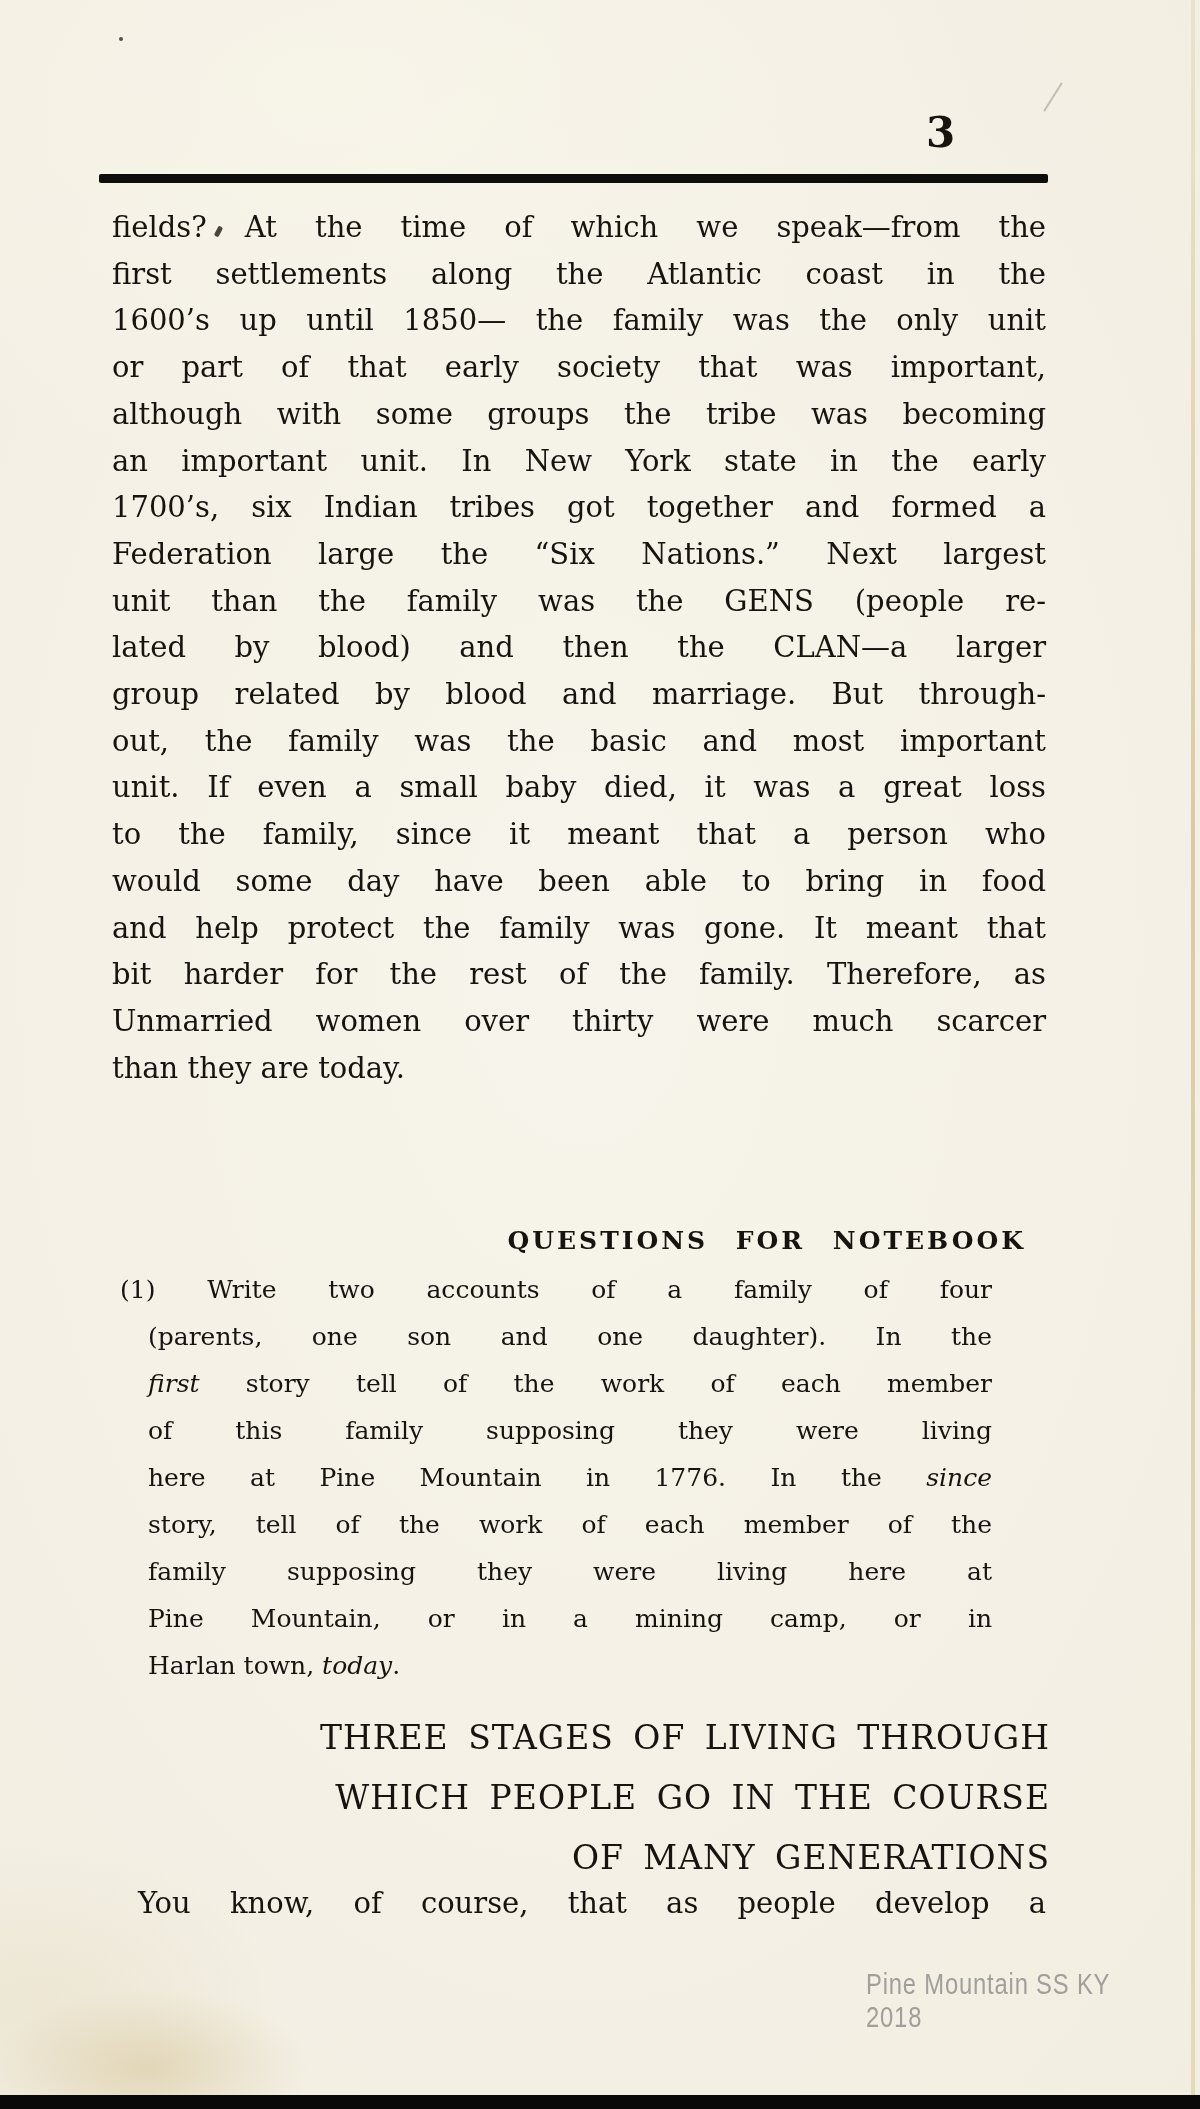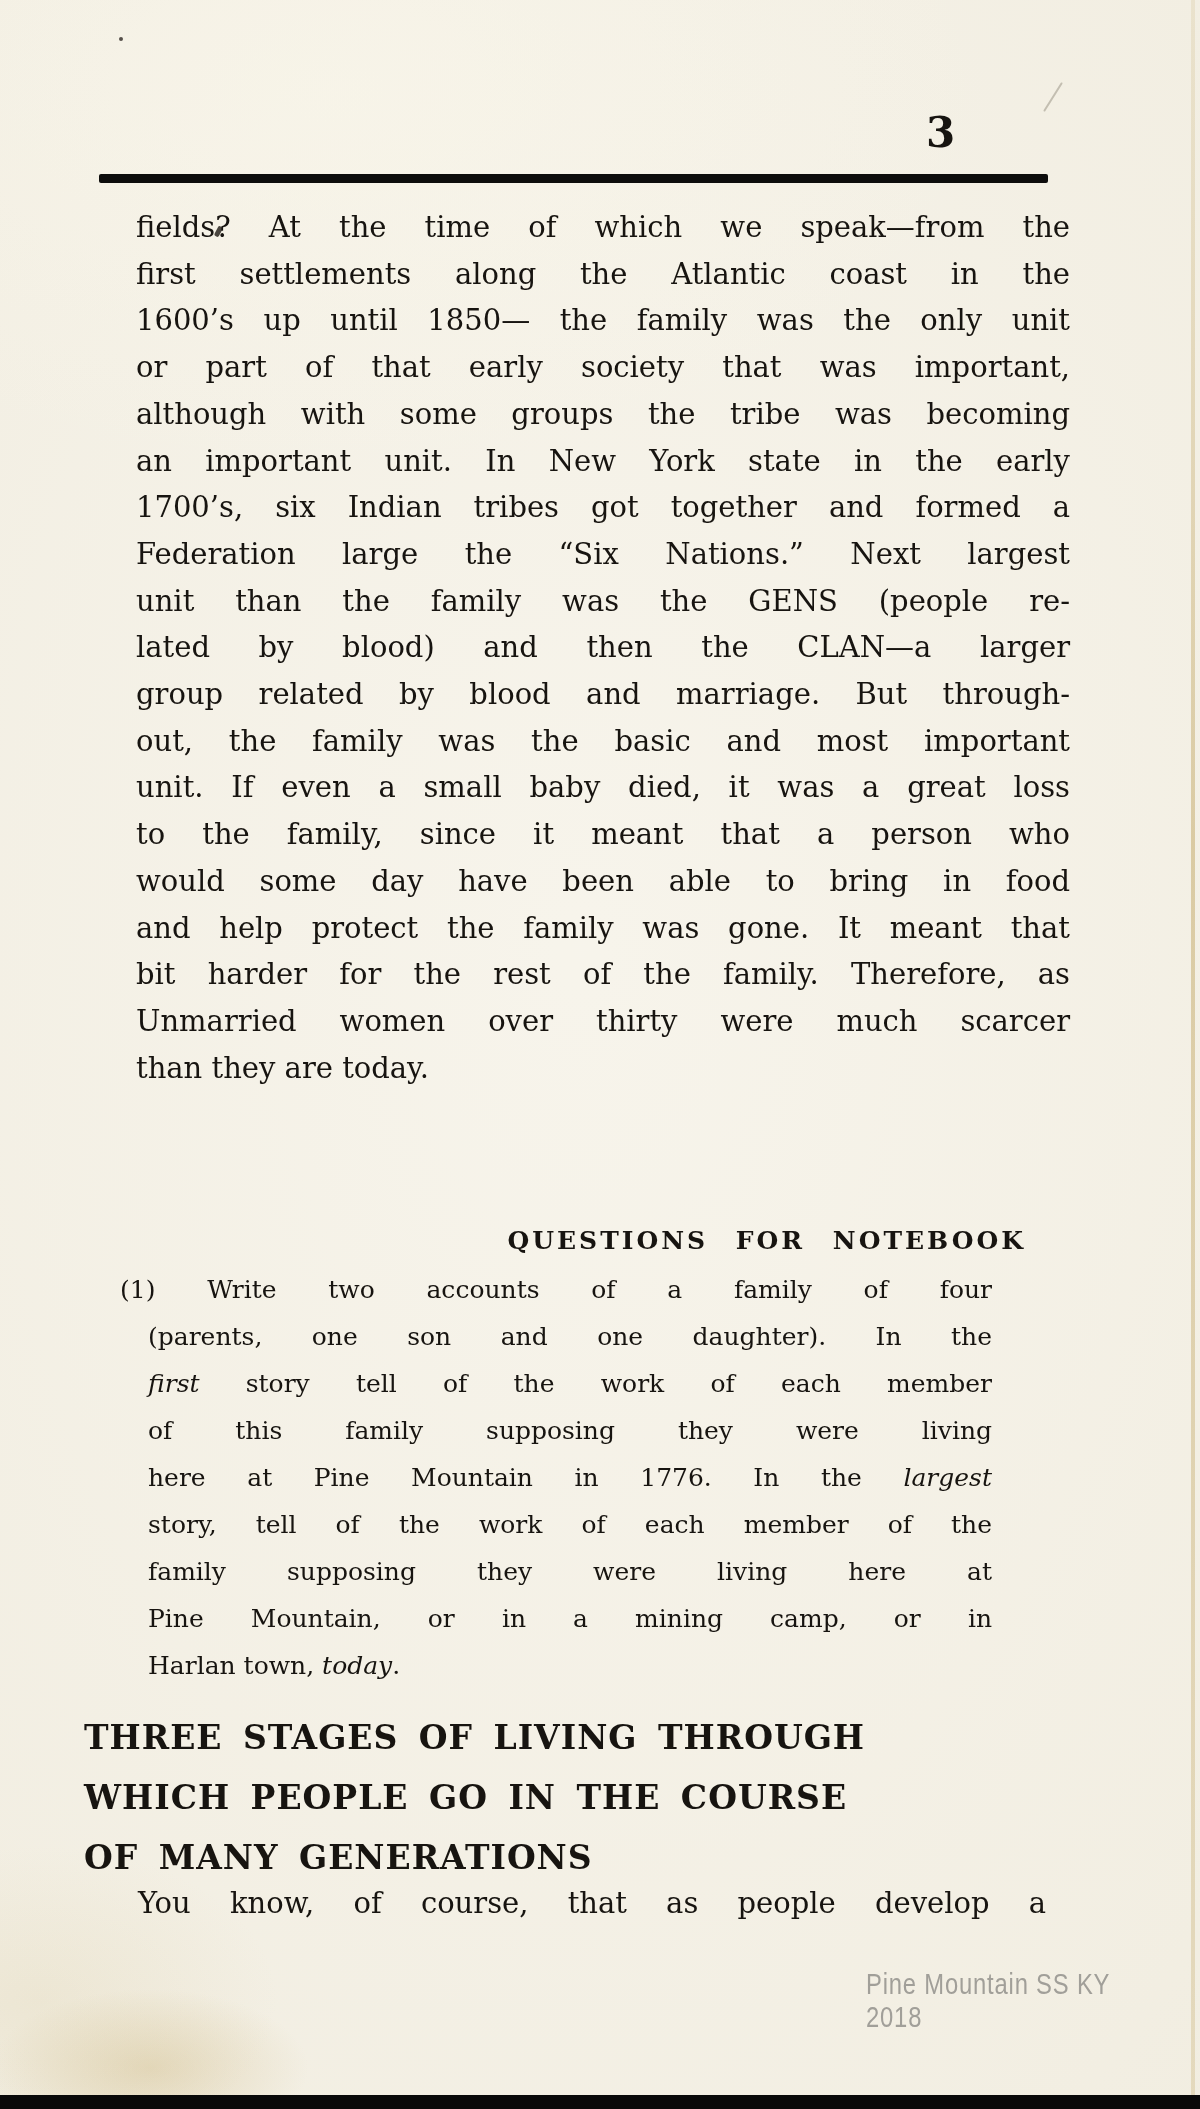--- a/index.html
+++ b/index.html
@@ -31,34 +31,34 @@
   .speck.s1{left:119px;top:37px;width:4px;height:4px;}
   .speck.s2{left:216px;top:226px;width:5px;height:11px;transform:rotate(28deg);border-radius:2px;background:#4a463f;}
   .scratch{position:absolute;left:1052px;top:80px;width:2px;height:34px;background:#b7b2a4;transform:rotate(32deg);border-radius:2px;opacity:.8;}
 
   
   .page-number{position:absolute;left:901px;top:108px;width:80px;text-align:center;
     font-size:42px;font-weight:bold;letter-spacing:1px;}
   .rule{position:absolute;left:99px;top:174px;width:949px;height:9px;background:var(--rule);border-radius:2px;}
 
   
-  .body-block{position:absolute;left:112px;top:204px;width:934px;font-size:29px;line-height:46.7px;margin-left:24px;}
+  .body-block{position:absolute;left:112px;top:204px;width:934px;font-size:29px;line-height:46.7px;}
   .jline{text-align:justify;text-align-last:justify;white-space:normal;}
   .lline{text-align:left;text-align-last:left;}
 
   
   .q-heading{position:absolute;left:100px;top:1226px;width:926px;text-align:right;
     font-size:25px;font-weight:bold;letter-spacing:3px;word-spacing:16px;}
   .q-block{position:absolute;left:148px;top:1266px;width:844px;font-size:25px;line-height:47px;}
   .q-first{margin-left:-28px;}
   .it{font-style:italic;text-align:center;}
 
   
-  .section-heading{position:absolute;left:84px;top:1708px;width:952px;text-align:left;
-    font-size:33px;font-weight:bold;line-height:60px;letter-spacing:1px;word-spacing:8px;}
+  .section-heading{position:absolute;left:98px;top:1708px;width:952px;text-align:right;
+    font-size:33px;font-weight:normal;line-height:60px;letter-spacing:1px;word-spacing:8px;}
 
   
   .next-par{position:absolute;left:138px;top:1880px;width:908px;font-size:29px;line-height:47px;}
 
   
   .watermark{position:absolute;left:866px;top:1968px;
     font-family:"Liberation Sans", sans-serif;font-size:29px;font-weight:400;
     color:var(--watermark);transform:scaleX(0.82);transform-origin:left center;letter-spacing:1px;}
 </style>
 </head>
@@ -96,21 +96,21 @@
     <div class="lline">than they are today.</div>
   </div>
 
   <div class="q-heading">QUESTIONS FOR NOTEBOOK</div>
 
   <div class="q-block">
     <div class="jline q-first"><span>(1)</span> <span>Write two accounts of a family of four</span></div>
     <div class="jline"><span>(parents, one son and one daughter). In the</span></div>
     <div class="jline"><span class="it">first</span><span> story tell of the work of each member</span></div>
     <div class="jline"><span>of this family supposing they were living</span></div>
-    <div class="jline"><span>here at Pine Mountain in 1776. In the </span><span class="it">largest</span></div>
+    <div class="jline"><span>here at Pine Mountain in 1776. In the </span><span class="it">since</span></div>
     <div class="jline"><span>story, tell of the work of each member of the</span></div>
     <div class="jline"><span>family supposing they were living here at</span></div>
     <div class="jline"><span>Pine Mountain, or in a mining camp, or in</span></div>
     <div class="lline"><span>Harlan town, </span><span class="it">today</span><span>.</span></div>
   </div>
 
   <div class="section-heading">
     <div>THREE STAGES OF LIVING THROUGH</div>
     <div>WHICH PEOPLE GO IN THE COURSE</div>
     <div>OF MANY GENERATIONS</div>

